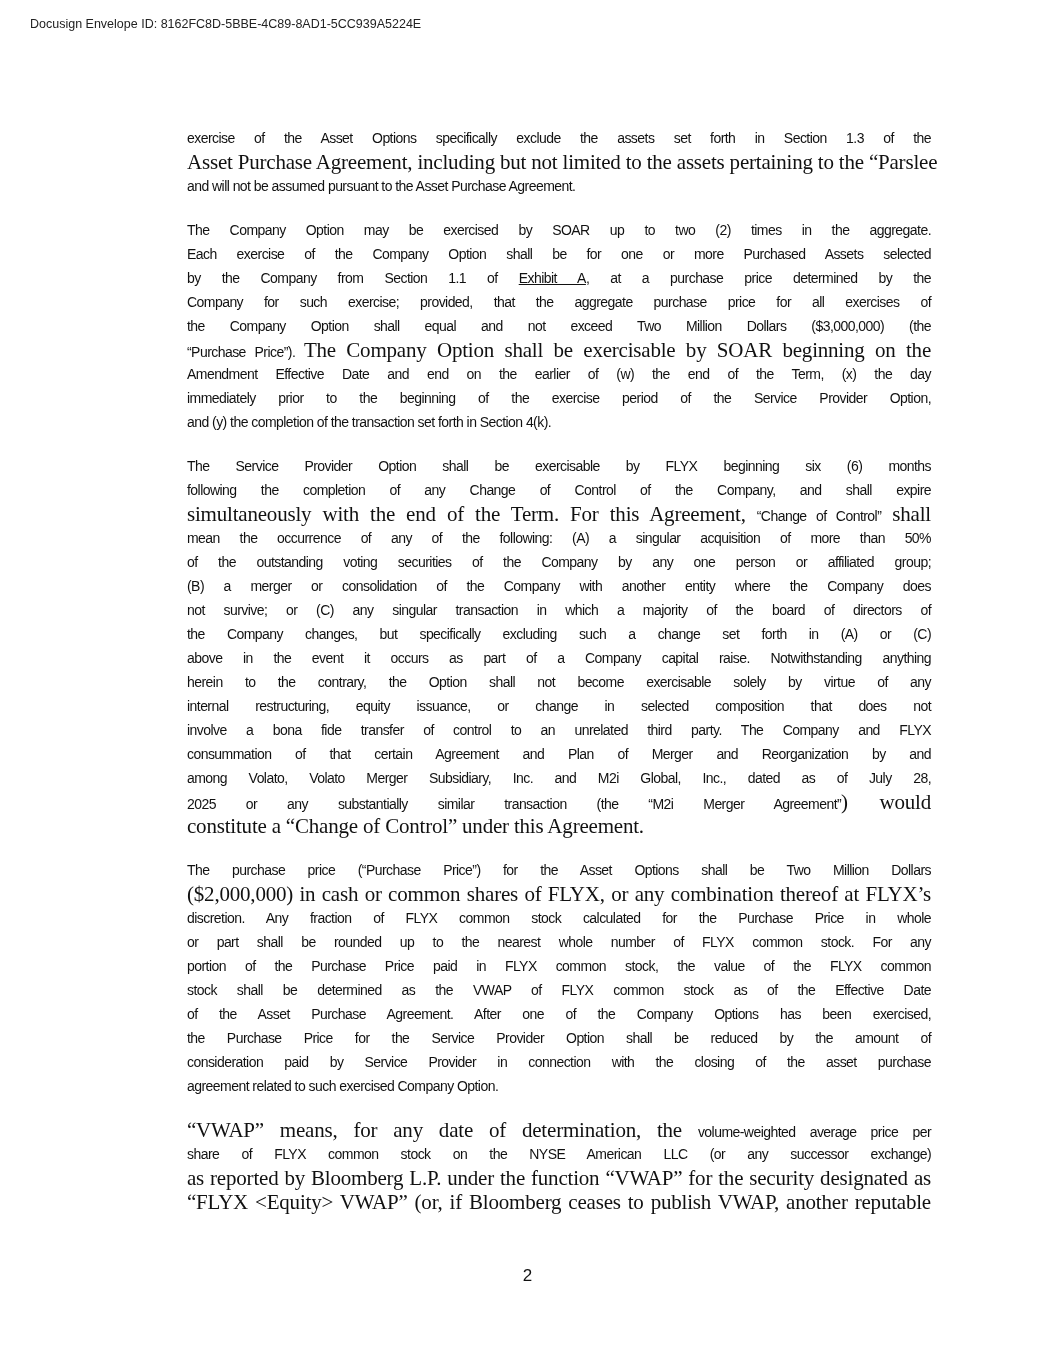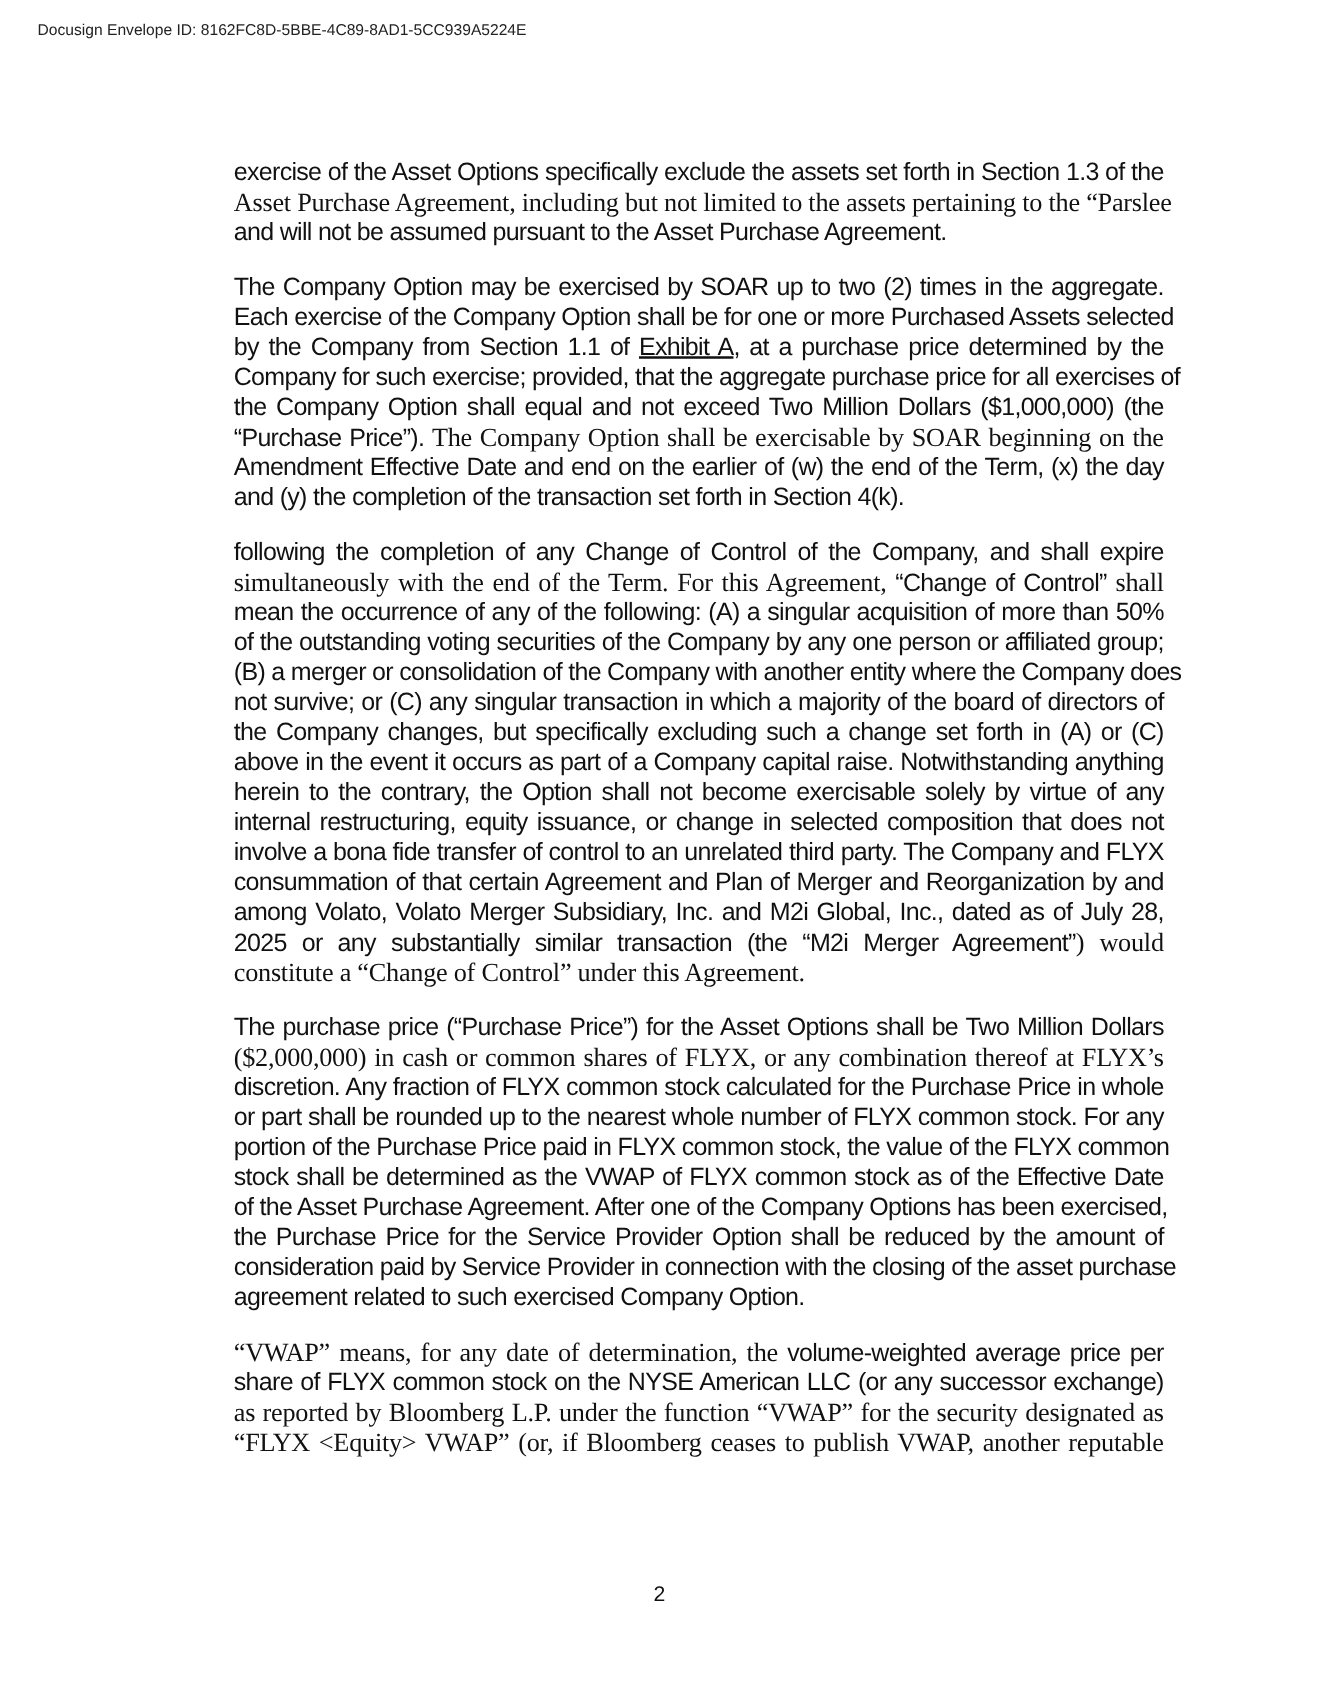--- a/index.html
+++ b/index.html
@@ -8,21 +8,21 @@
     position: absolute; left: 30px; top: 17px;
     font-family: "Liberation Sans", sans-serif; font-size: 12.5px; color: #222; text-align: right;
   }
   .page { position: absolute; left: 187px; top: 126px; width: 744px; }
   .para { margin: 0 0 20px 0; }
   .line {
     display: block; height: 24px; line-height: 24px; white-space: nowrap;
     text-align: justify; text-align-last: justify; overflow: visible;
   }
   .line.last { text-align-last: left; }
-  .s { font-family: "Liberation Sans", sans-serif; font-size: 20px; letter-spacing: -0.55px; }
+  .s { font-family: "Liberation Sans", sans-serif; font-size: 14px; letter-spacing: -0.55px; }
   .r { font-family: "Liberation Serif", serif; font-size: 21px; letter-spacing: -0.2px; }
   .u { text-decoration: underline; }
   .page-number {
     position: absolute; left: 0; width: 1055px; top: 1266px; text-align: center;
     font-family: "Liberation Sans", sans-serif; font-size: 17px;
   }
 </style>
 </head>
 <body>
 
@@ -32,26 +32,28 @@
     <div class="para">
       <span class="line"><span class="s">exercise of the Asset Options specifically exclude the assets set forth in Section 1.3 of the</span></span>
       <span class="line"><span class="r">Asset Purchase Agreement, including but not limited to the assets pertaining to the “Parslee</span></span>
       <span class="line last"><span class="s">and will not be assumed pursuant to the Asset Purchase Agreement.</span></span>
     </div>
     <div class="para">
       <span class="line"><span class="s">The Company Option may be exercised by SOAR up to two (2) times in the aggregate.</span></span>
       <span class="line"><span class="s">Each exercise of the Company Option shall be for one or more Purchased Assets selected</span></span>
       <span class="line"><span class="s">by the Company from Section 1.1 of </span><span class="s u">Exhibit A</span><span class="s">, at a purchase price determined by the</span></span>
       <span class="line"><span class="s">Company for such exercise; provided, that the aggregate purchase price for all exercises of</span></span>
-      <span class="line"><span class="s">the Company Option shall equal and not exceed Two Million Dollars ($1,000,000) (the</span></span>
+      <span class="line"><span class="s">the Company Option shall equal and not exceed Two Million Dollars ($3,000,000) (the</span></span>
       <span class="line"><span class="s">“Purchase Price”). </span><span class="r">The Company Option shall be exercisable by SOAR beginning on the</span></span>
       <span class="line"><span class="s">Amendment Effective Date and end on the earlier of (w) the end of the Term, (x) the day</span></span>
+      <span class="line"><span class="s">immediately prior to the beginning of the exercise period of the Service Provider Option,</span></span>
       <span class="line last"><span class="s">and (y) the completion of the transaction set forth in Section 4(k).</span></span>
     </div>
     <div class="para">
+      <span class="line"><span class="s"> The Service Provider Option shall be exercisable by FLYX beginning six (6) months</span></span>
       <span class="line"><span class="s">following the completion of any Change of Control of the Company, and shall expire</span></span>
       <span class="line"><span class="r">simultaneously with the end of the Term. For this Agreement, </span><span class="s">“Change of Control”</span><span class="r"> shall</span></span>
       <span class="line"><span class="s">mean the occurrence of any of the following: (A) a singular acquisition of more than 50%</span></span>
       <span class="line"><span class="s">of the outstanding voting securities of the Company by any one person or affiliated group;</span></span>
       <span class="line"><span class="s">(B) a merger or consolidation of the Company with another entity where the Company does</span></span>
       <span class="line"><span class="s">not survive; or (C) any singular transaction in which a majority of the board of directors of</span></span>
       <span class="line"><span class="s">the Company changes, but specifically excluding such a change set forth in (A) or (C)</span></span>
       <span class="line"><span class="s">above in the event it occurs as part of a Company capital raise. Notwithstanding anything</span></span>
       <span class="line"><span class="s">herein to the contrary, the Option shall not become exercisable solely by virtue of any</span></span>
       <span class="line"><span class="s">internal restructuring, equity issuance, or change in selected composition that does not</span></span>

